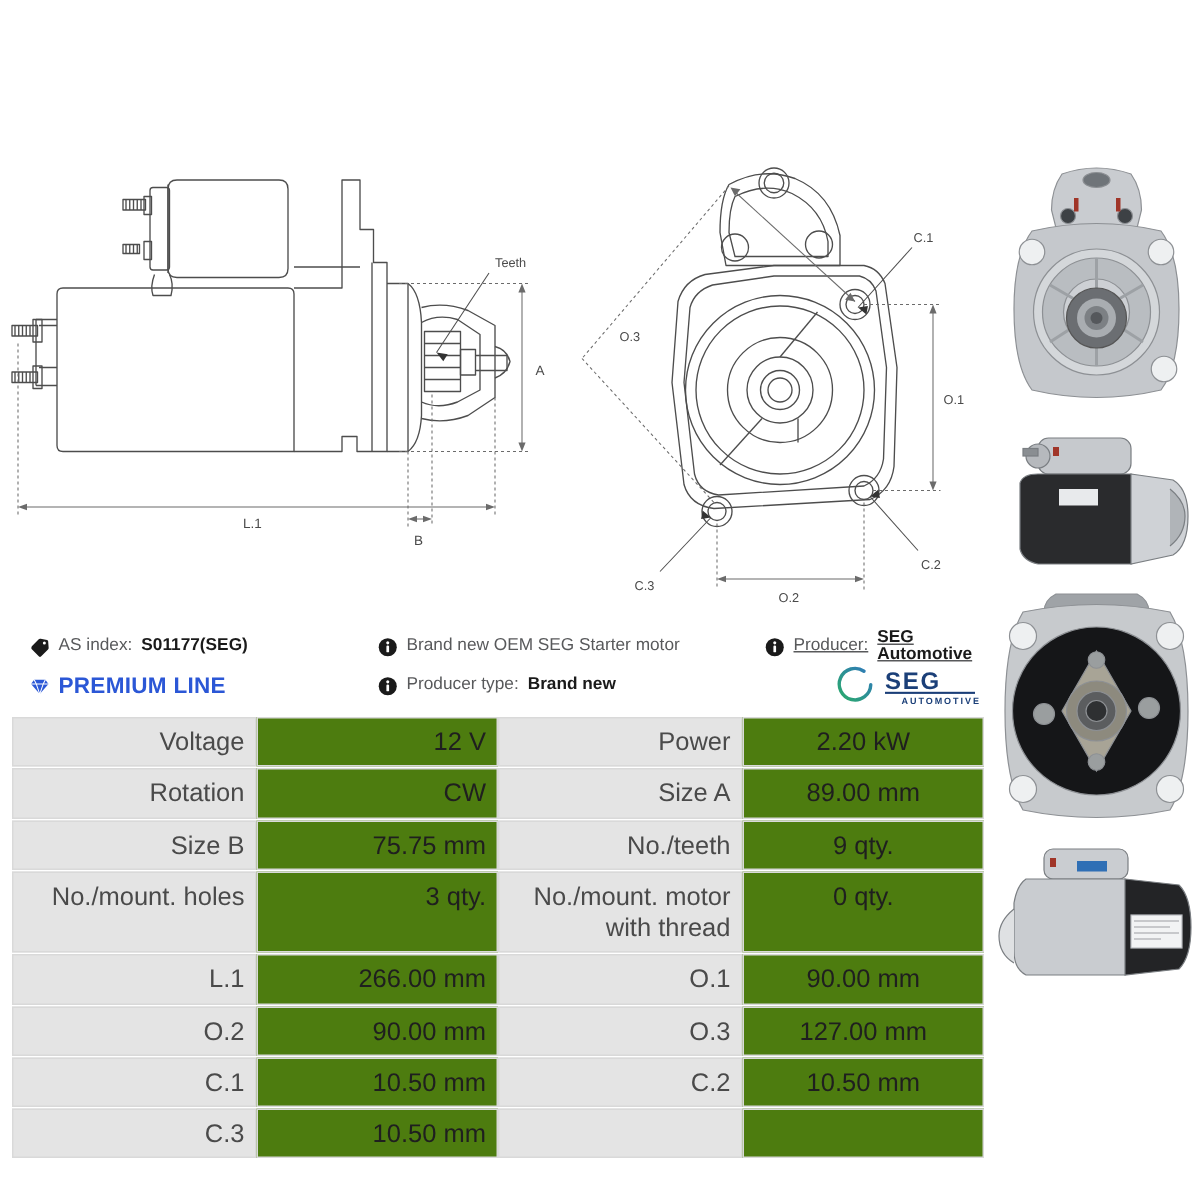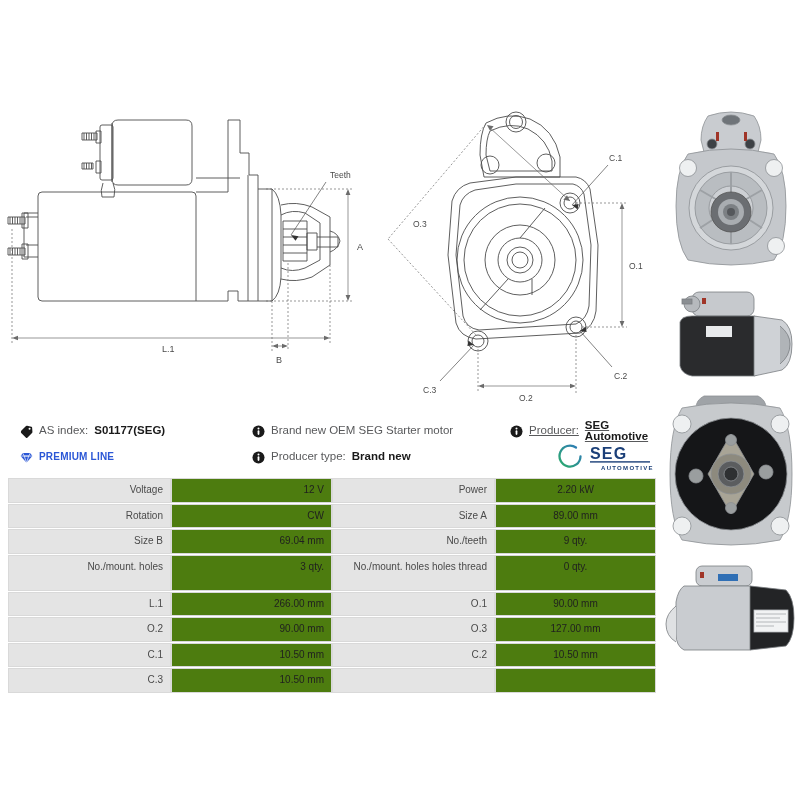--- a/index.html
+++ b/index.html
@@ -73,21 +73,21 @@
   .badge-ico {
     flex: 0 0 auto;
     width: 13px; height: 13px;
     display: inline-block;
     line-height: 0;
   }
   .badge-ico svg { display: block; width: 13px; height: 13px; }
   .premium {
     color: #2b57d6;
     font-weight: bold;
-    font-size: 10px;
+    font-size: 15px;
     letter-spacing: .2px;
   }
 
   
   #seg-logo {
     position: absolute;
     left: 552px; top: 442px;
     width: 102px; height: 30px;
   }
   #seg-logo svg { display: block; width: 102px; height: 30px; }
@@ -96,21 +96,21 @@
   #spec {
     position: absolute;
     left: 8px; top: 477px;
     width: 648px;
   }
   table.spec-table {
     width: 648px;
     border-collapse: separate;
     border-spacing: 0 1px;
     table-layout: fixed;
-    font-size: 10px;
+    font-size: 17px;
   }
   table.spec-table td {
     padding: 5px 7px;
     vertical-align: top;
     line-height: 1.25;
     border: 1px solid #d9d9d9;
   }
   td.lbl {
     background: #e4e4e4;
     color: #4a4a4a;
@@ -471,28 +471,28 @@
           <td class="val val-b">2.20 kW</td>
         </tr>
         <tr>
           <td class="lbl lbl-a">Rotation</td>
           <td class="val val-a">CW</td>
           <td class="lbl lbl-b">Size A</td>
           <td class="val val-b">89.00 mm</td>
         </tr>
         <tr>
           <td class="lbl lbl-a">Size B</td>
-          <td class="val val-a">69.04 mm</td>
+          <td class="val val-a">75.75 mm</td>
           <td class="lbl lbl-b">No./teeth</td>
           <td class="val val-b">9 qty.</td>
         </tr>
         <tr class="tall">
           <td class="lbl lbl-a">No./mount. holes</td>
           <td class="val val-a">3 qty.</td>
-          <td class="lbl lbl-b">No./mount. holes holes thread</td>
+          <td class="lbl lbl-b">No./mount. motor with thread</td>
           <td class="val val-b">0 qty.</td>
         </tr>
         <tr>
           <td class="lbl lbl-a">L.1</td>
           <td class="val val-a">266.00 mm</td>
           <td class="lbl lbl-b">O.1</td>
           <td class="val val-b">90.00 mm</td>
         </tr>
         <tr>
           <td class="lbl lbl-a">O.2</td>

